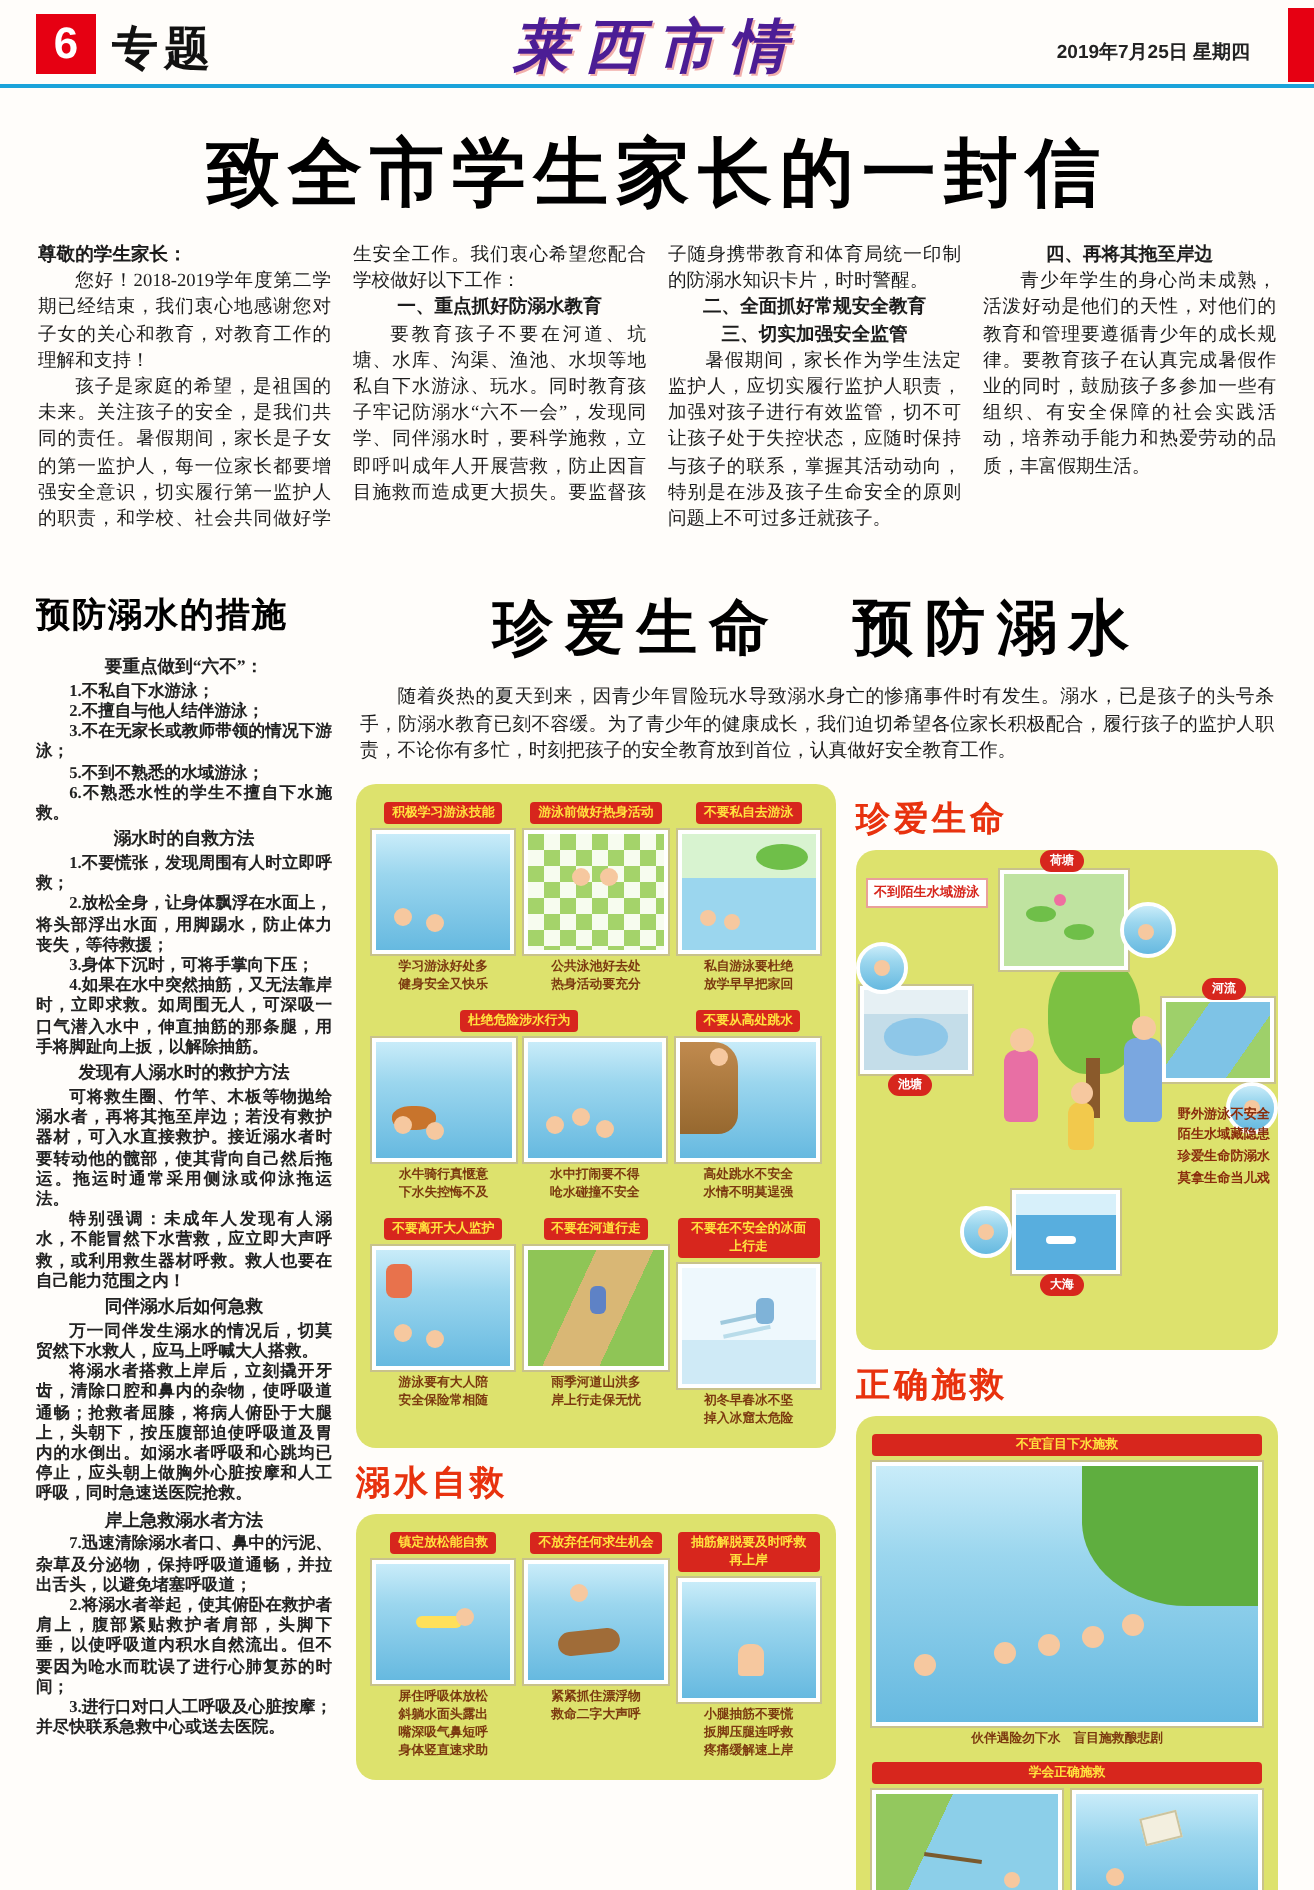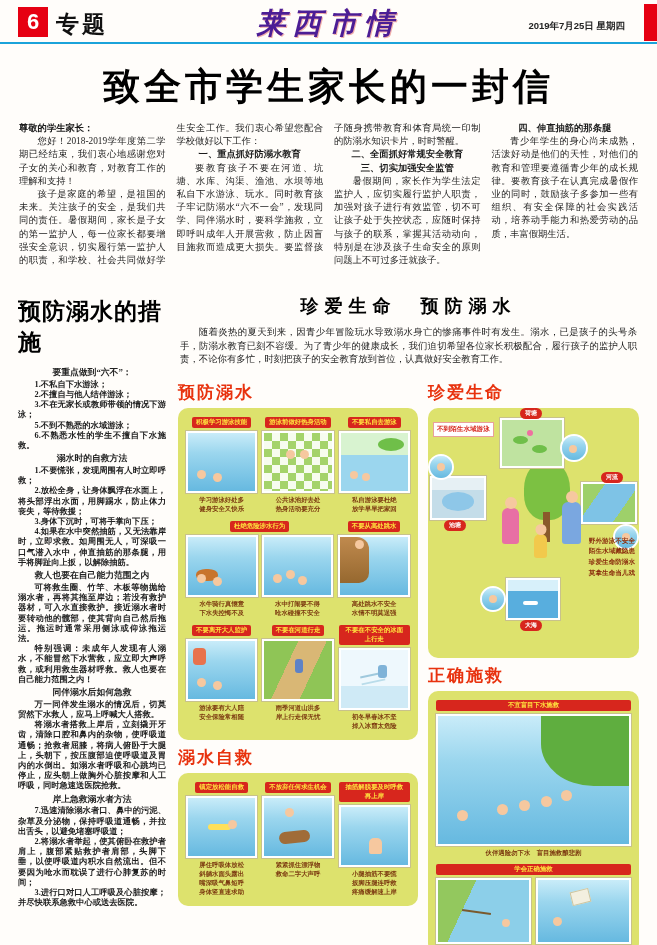--- a/index.html
+++ b/index.html
@@ -19,27 +19,27 @@
   .letter-title{text-align:center;font-weight:bold;font-size:37px;letter-spacing:4px;margin:0 0 10px;padding-top:62px;color:#000;}
   .letter-cols{margin:0 19px;height:156px;column-count:4;column-gap:11px;font-size:9.3px;line-height:1.42;
                text-align:justify;overflow:hidden;}
   .lb{margin:0;font-family:Liberation Serif, serif;}
   .lb.salu{font-weight:bold;}
   .lb.p{text-indent:2em;}
   .lb.h{font-weight:bold;text-align:center;}
   
   .lower{display:flex;gap:12px;margin:14px 18px 0;height:658px;overflow:hidden;}
   .left-col{width:148px;flex:none;}
-  .m-title{font-weight:bold;font-size:23px;letter-spacing:1px;margin:4px 0 9px;color:#000;}
+  .m-title{font-weight:bold;font-size:17px;letter-spacing:1px;margin:4px 0 9px;color:#000;}
   .m-blocks{font-size:8.3px;line-height:1.23;text-align:justify;color:#222;}
   .mb{margin:0;font-weight:bold;}
   .mb.h{font-weight:bold;text-align:center;font-size:8.8px;margin:2px 0;}
   .mb.p{text-indent:2em;}
   .right-col{flex:1;min-width:0;}
-  .camp-head{text-align:center;font-weight:bold;font-size:18px;letter-spacing:6px;margin:2px 0 8px;color:#000;}
+  .camp-head{text-align:center;font-weight:bold;font-size:30px;letter-spacing:6px;margin:2px 0 8px;color:#000;}
   .camp-intro{font-size:9.4px;line-height:1.45;text-align:justify;text-indent:2em;margin:0 2px 8px;}
   
   .poster-cols{display:flex;gap:10px;}
   .pcol-l{width:240px;flex:none;}
   .pcol-r{flex:1;min-width:0;}
   .poster-title{color:#e8320e;font:bold 17px "Liberation Sans",sans-serif;letter-spacing:2px;margin:6px 0 4px;}
   .poster{background:#dde26d;border-radius:10px;padding:9px 8px;box-sizing:border-box;}
   .prow{display:flex;gap:5px;margin-bottom:7px;}
   .prow:last-child{margin-bottom:0;}
   .ppanel{flex:1;display:flex;flex-direction:column;min-width:0;}
@@ -154,21 +154,21 @@
 
       <p class="lb p">要教育孩子不要在河道、坑塘、水库、沟渠、渔池、水坝等地私自下水游泳、玩水。同时教育孩子牢记防溺水“六不一会”，发现同学、同伴溺水时，要科学施救，立即呼叫成年人开展营救，防止因盲目施救而造成更大损失。要监督孩子随身携带教育和体育局统一印制的防溺水知识卡片，时时警醒。</p>
 
       <p class="lb h">二、全面抓好常规安全教育</p>
 
 
       <p class="lb h">三、切实加强安全监管</p>
 
       <p class="lb p">暑假期间，家长作为学生法定监护人，应切实履行监护人职责，加强对孩子进行有效监管，切不可让孩子处于失控状态，应随时保持与孩子的联系，掌握其活动动向，特别是在涉及孩子生命安全的原则问题上不可过多迁就孩子。</p>
 
-      <p class="lb h">四、伸直抽筋的那条腿</p>
+      <p class="lb h">四、再将其拖至岸边</p>
 
       <p class="lb p">青少年学生的身心尚未成熟，活泼好动是他们的天性，对他们的教育和管理要遵循青少年的成长规律。要教育孩子在认真完成暑假作业的同时，鼓励孩子多参加一些有组织、有安全保障的社会实践活动，培养动手能力和热爱劳动的品质，丰富假期生活。</p>
 
     </div>
 
   <div class="lower">
 
     <div class="left-col">
       <div class="m-title">预防溺水的措施</div>
       <div class="m-blocks">
@@ -189,21 +189,21 @@
           <p class="mb h">溺水时的自救方法</p>
 
           <p class="mb p">1.不要慌张，发现周围有人时立即呼救；</p>
 
           <p class="mb p">2.放松全身，让身体飘浮在水面上，将头部浮出水面，用脚踢水，防止体力丧失，等待救援；</p>
 
           <p class="mb p">3.身体下沉时，可将手掌向下压；</p>
 
           <p class="mb p">4.如果在水中突然抽筋，又无法靠岸时，立即求救。如周围无人，可深吸一口气潜入水中，伸直抽筋的那条腿，用手将脚趾向上扳，以解除抽筋。</p>
 
-          <p class="mb h">救人也要在自己能力范围之内</p>
+          <p class="mb h">发现有人溺水时的救护方法</p>
 
           <p class="mb p">可将救生圈、竹竿、木板等物抛给溺水者，再将其拖至岸边；若没有救护器材，可入水直接救护。接近溺水者时要转动他的髋部，使其背向自己然后拖运。拖运时通常采用侧泳或仰泳拖运法。</p>
 
           <p class="mb p">特别强调：未成年人发现有人溺水，不能冒然下水营救，应立即大声呼救，或利用救生器材呼救。救人也要在自己能力范围之内！</p>
 
           <p class="mb h">同伴溺水后如何急救</p>
 
           <p class="mb p">万一同伴发生溺水的情况后，切莫贸然下水救人，应马上呼喊大人搭救。</p>
 
           <p class="mb p">将溺水者搭救上岸后，立刻撬开牙齿，清除口腔和鼻内的杂物，使呼吸道通畅；抢救者屈膝，将病人俯卧于大腿上，头朝下，按压腹部迫使呼吸道及胃内的水倒出。如溺水者呼吸和心跳均已停止，应头朝上做胸外心脏按摩和人工呼吸，同时急速送医院抢救。</p>
@@ -219,21 +219,20 @@
     </div>
 
     <div class="right-col">
       <div class="camp-head">珍爱生命　预防溺水</div>
       <p class="camp-intro">随着炎热的夏天到来，因青少年冒险玩水导致溺水身亡的惨痛事件时有发生。溺水，已是孩子的头号杀手，防溺水教育已刻不容缓。为了青少年的健康成长，我们迫切希望各位家长积极配合，履行孩子的监护人职责，不论你有多忙，时刻把孩子的安全教育放到首位，认真做好安全教育工作。</p>
 
       <div class="poster-cols">
 
         <div class="pcol-l">
 
-          <div class="poster-title">预防溺水</div>
           <div class="poster">
             <div class="prow">
 
                 <div class="ppanel">
                   <div class="pban">积极学习游泳技能</div>
                   <div class="pimg">
                     <div class="sc sc-river"></div>
                   </div>
                   <div class="pcap">学习游泳好处多
 健身安全又快乐</div>

